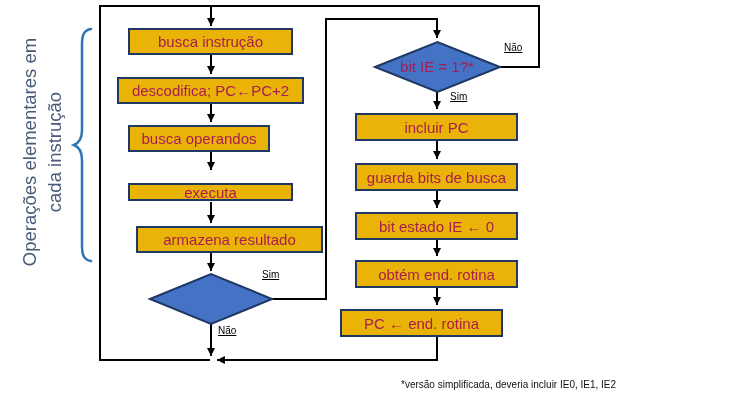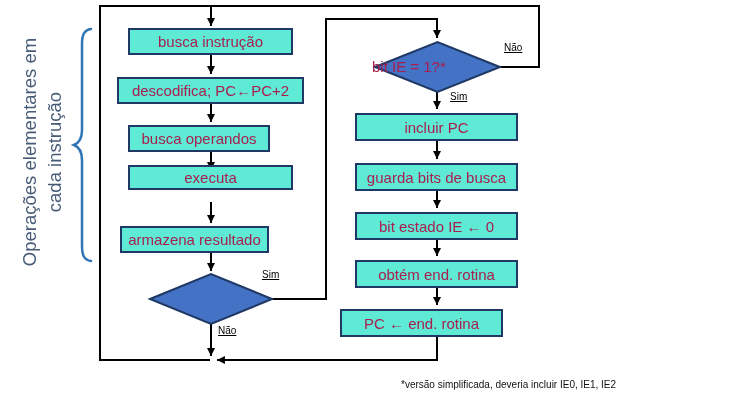--- a/index.html
+++ b/index.html
@@ -12,33 +12,34 @@
     overflow: hidden;
   }
   #wires {
     position: absolute;
     left: 0; top: 0;
     width: 740px; height: 403px;
   }
   .pbox {
     position: absolute;
     box-sizing: border-box;
-    background: #5eead4;
+    background: #eab308;
     border: 2px solid #1f3864;
     color: #a81e4f;
     font-size: 15px;
     display: flex;
     align-items: center;
     justify-content: center;
     white-space: nowrap;
   }
   .dlabel {
     position: absolute;
     color: #a81e4f;
     font-size: 15px;
+    text-align: center;
     white-space: nowrap;
   }
   .elabel {
     position: absolute;
     color: #000000;
     font-size: 10px;
     white-space: nowrap;
     text-decoration: underline;
   }
   .side-label {
@@ -104,22 +105,22 @@
   </svg>
 
   <div class="side-label">
     <div>Operações elementares em</div>
     <div>cada instrução</div>
   </div>
 
   <div class="pbox" style="left:128px;top:28px;width:165px;height:27px">busca instrução</div>
   <div class="pbox" style="left:117px;top:77px;width:187px;height:27px">descodifica; PC←PC+2</div>
   <div class="pbox" style="left:128px;top:125px;width:142px;height:27px">busca operandos</div>
-  <div class="pbox" style="left:128px;top:165px;width:165px;height:25px">executa</div>
-  <div class="pbox" style="left:120px;top:226px;width:149px;height:27px">armazena resultado</div>
+  <div class="pbox" style="left:128px;top:183px;width:165px;height:18px">executa</div>
+  <div class="pbox" style="left:136px;top:226px;width:187px;height:27px">armazena resultado</div>
 
   <div class="pbox" style="left:355px;top:113px;width:163px;height:28px">incluir PC</div>
   <div class="pbox" style="left:355px;top:163px;width:163px;height:28px">guarda bits de busca</div>
   <div class="pbox" style="left:355px;top:212px;width:163px;height:28px">bit estado IE ← 0</div>
   <div class="pbox" style="left:355px;top:260px;width:163px;height:28px">obtém end. rotina</div>
   <div class="pbox" style="left:340px;top:309px;width:163px;height:28px">PC ← end. rotina</div>
 
   <div class="dlabel" style="left:372px;top:58px;width:130px">bit IE = 1?*</div>
 
   <div class="elabel" style="left:262px;top:269px">Sim</div>

